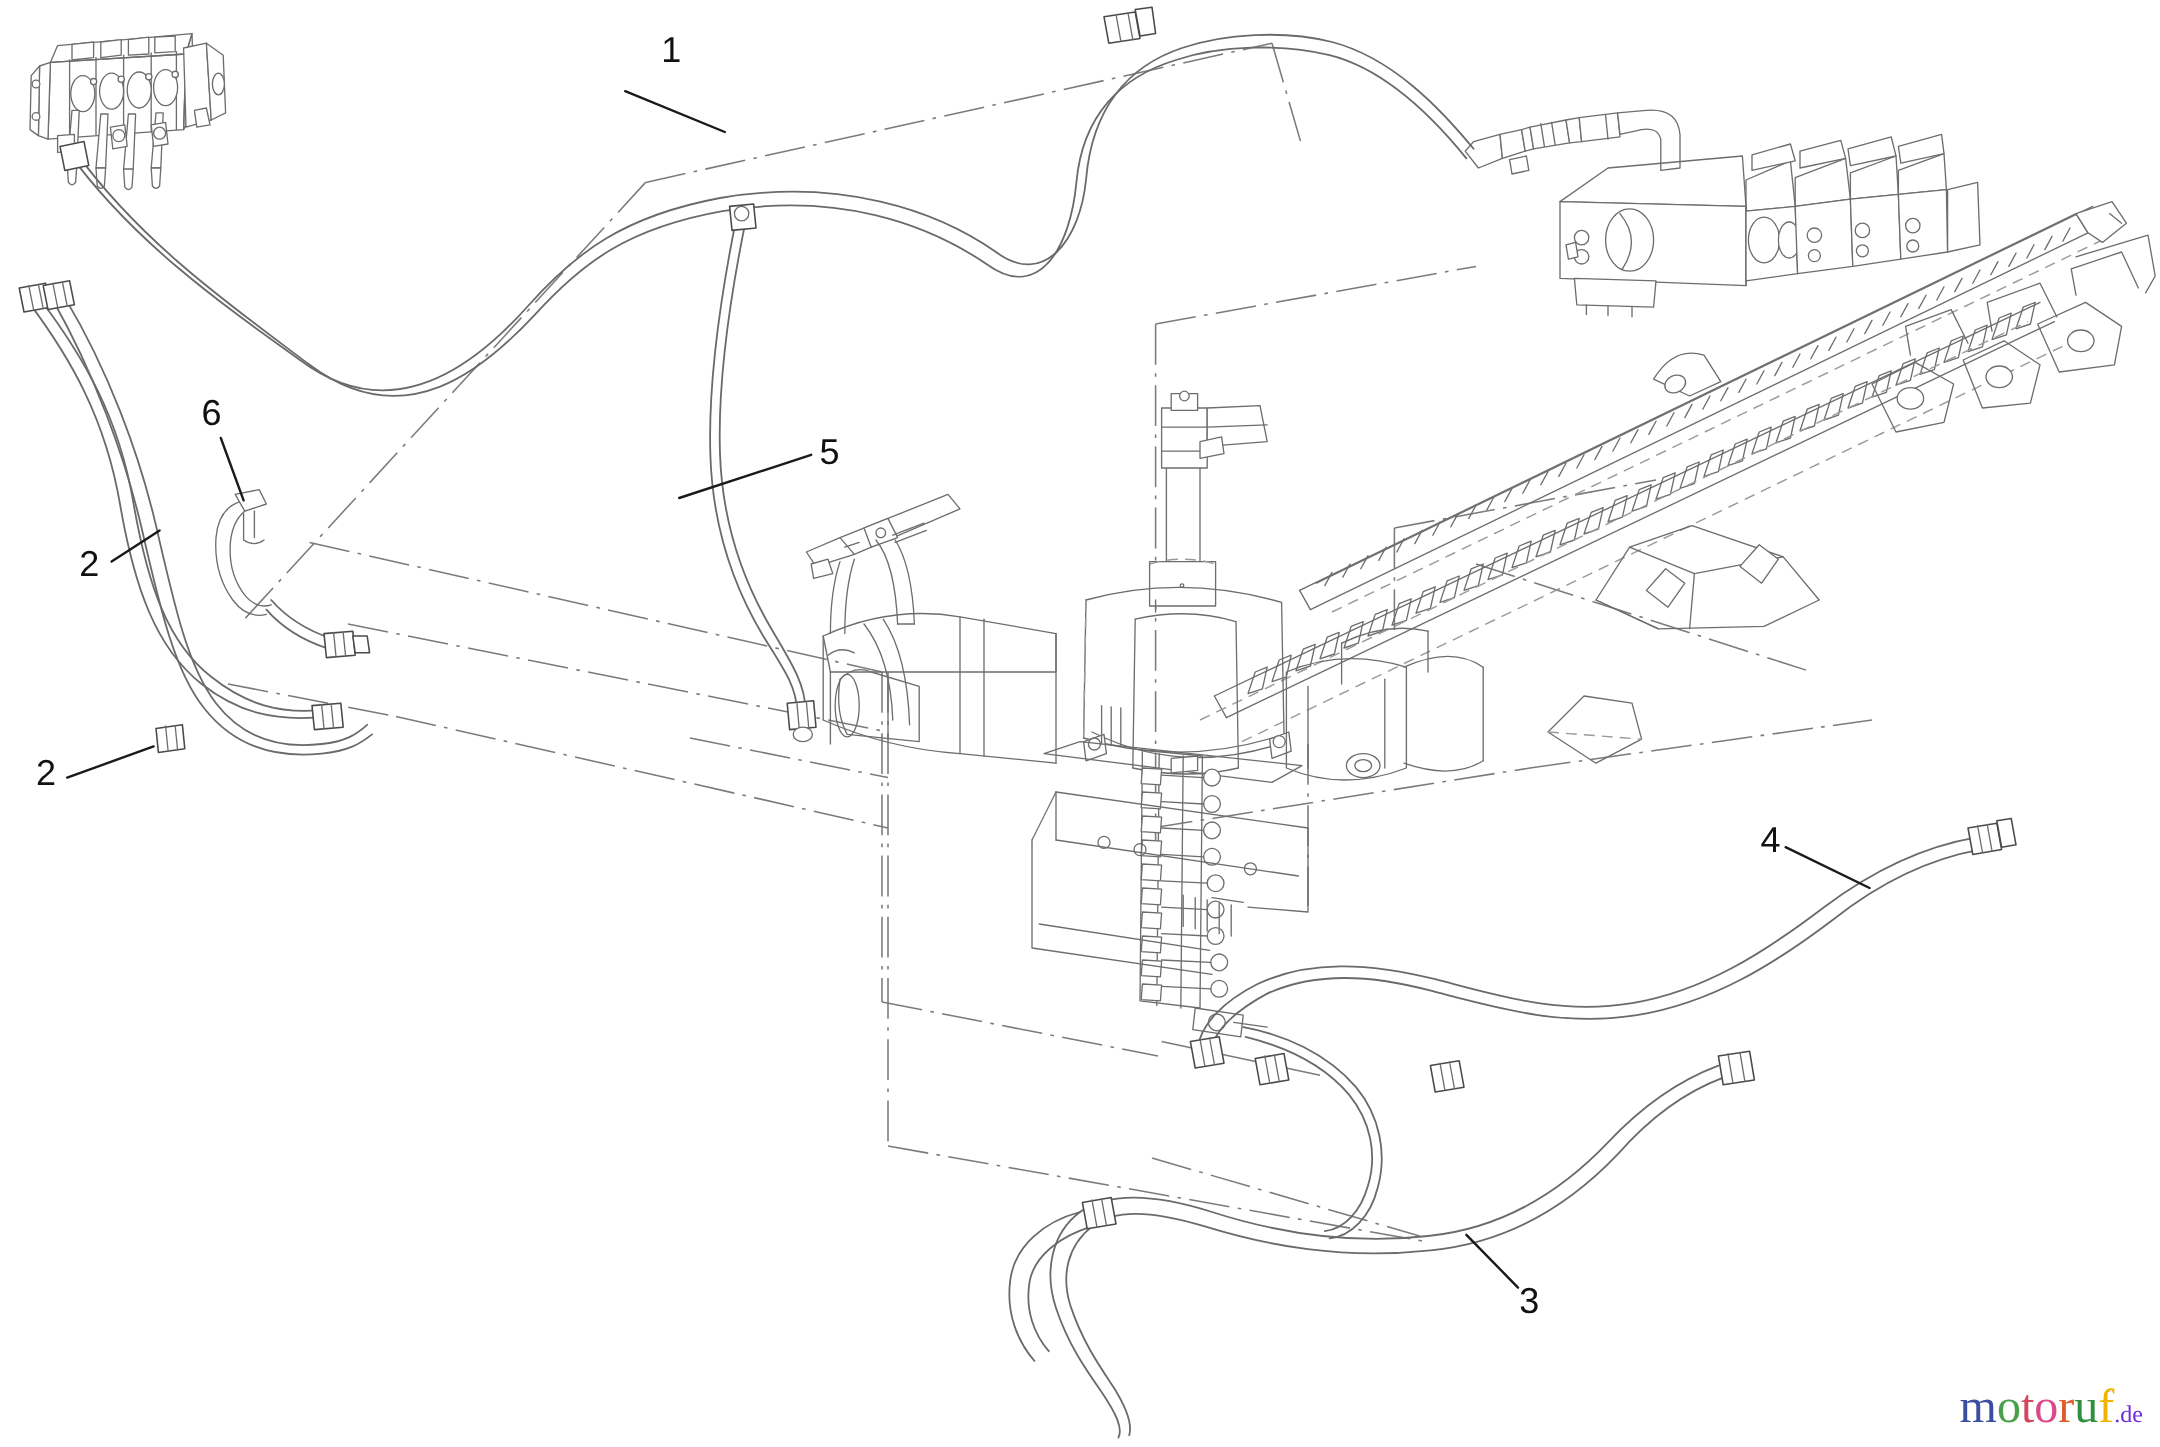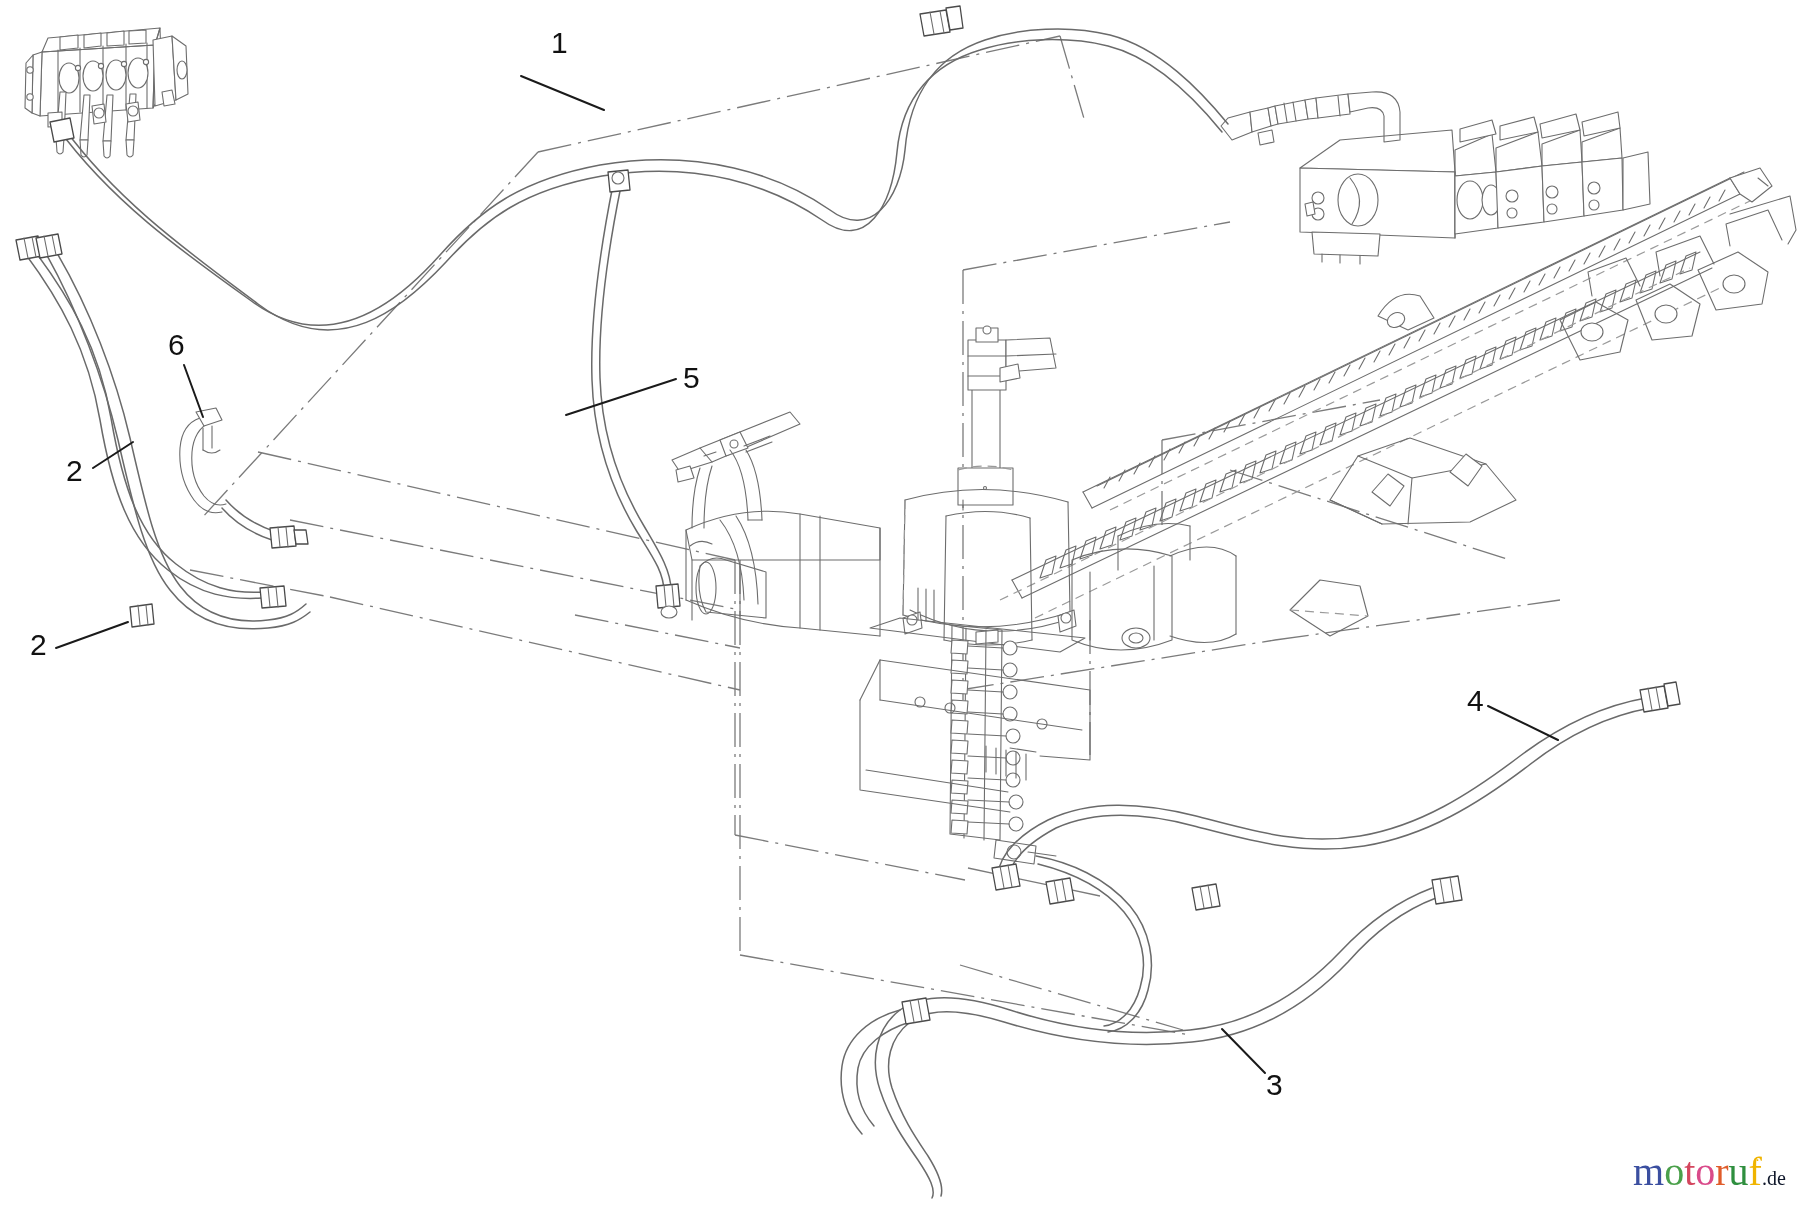--- a/index.html
+++ b/index.html
@@ -46,21 +46,21 @@
     top: 1152px;
     font-family: "Liberation Serif", serif;
     font-size: 40px;
     line-height: 1;
     white-space: nowrap;
     user-select: none;
   }
   #watermark .wm-ch { font-weight: 400; }
   #watermark .wm-suffix {
     font-size: 20px;
-    color: #0f172a;
+    color: #6d28d9;
     vertical-align: baseline;
   }
   #watermark .wm-dot-sup {
     position: absolute;
     left: 122px;
     top: 1px;
     font-size: 15px;
     color: #f0b400;
   }
 </style>

